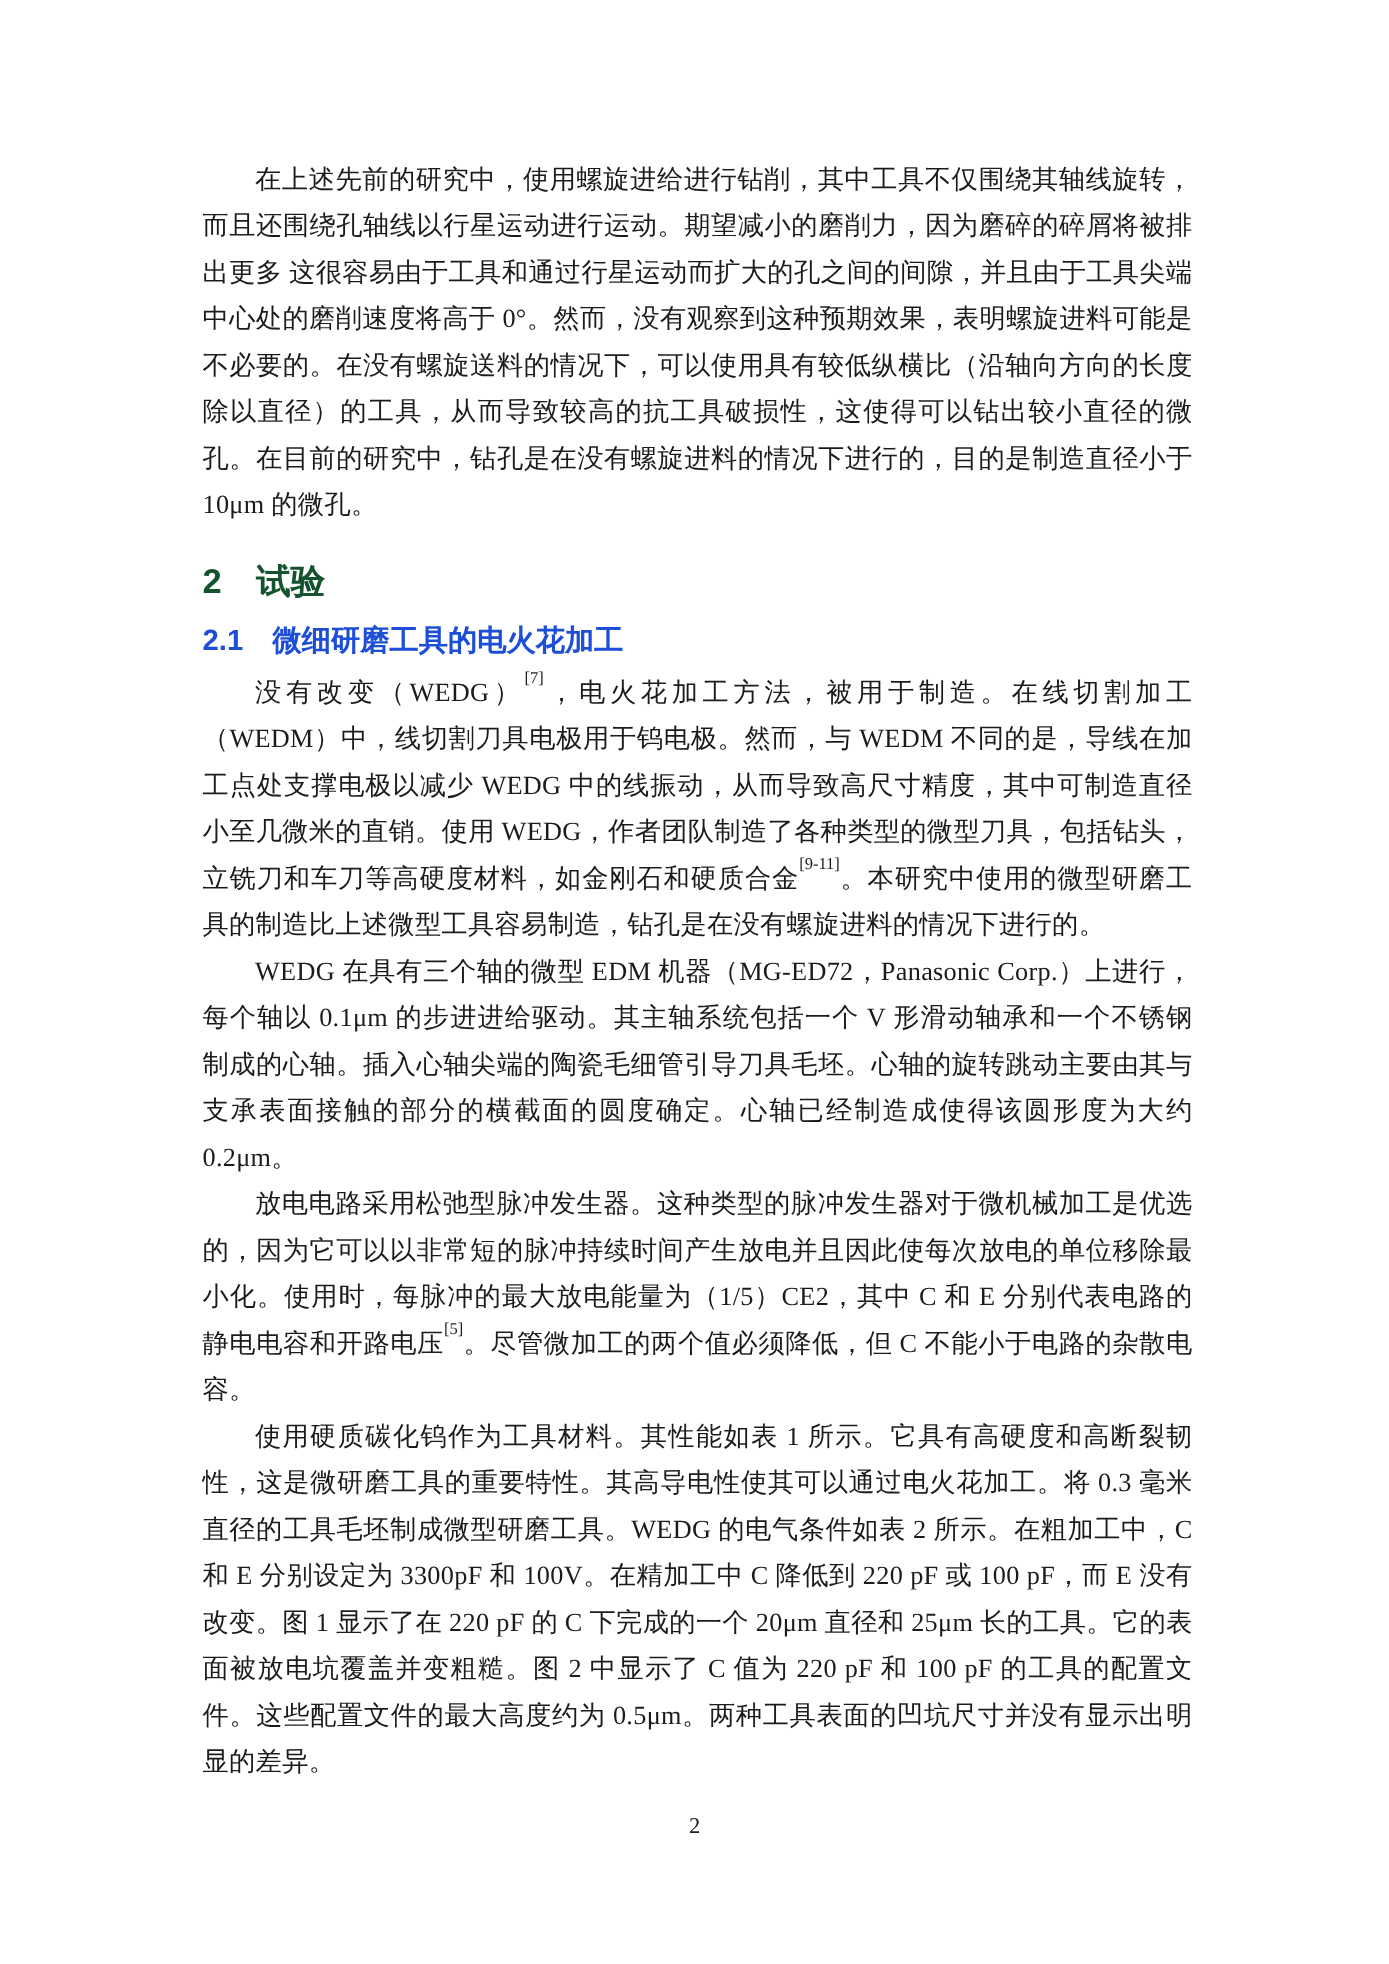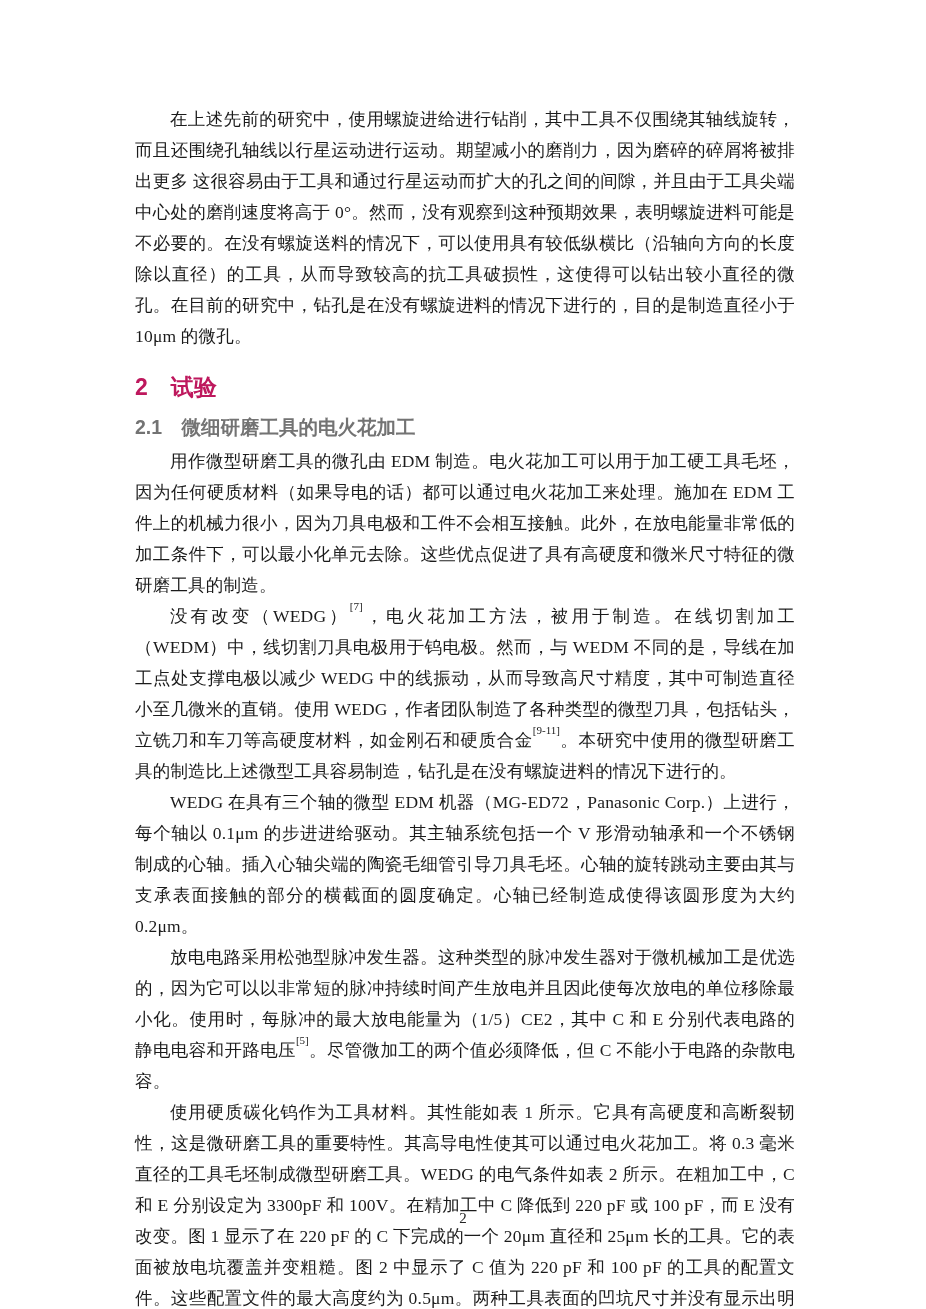--- a/index.html
+++ b/index.html
@@ -29,29 +29,29 @@
     text-align: justify;
     text-indent: 2em;
     letter-spacing: 0.2px;
   }
   h1.section-heading {
     font-family: "Liberation Sans", "DejaVu Sans", sans-serif;
     font-weight: 700;
     font-size: 23px;
     line-height: 34px;
     margin: 18px 0 8px 0;
-    color: #be185d;
+    color: #14532d;
   }
   h2.subsection-heading {
     font-family: "Liberation Sans", "DejaVu Sans", sans-serif;
     font-weight: 700;
     font-size: 19.5px;
     line-height: 30px;
     margin: 8px 0 4px 0;
-    color: #737373;
+    color: #1d4ed8;
   }
   sup.citation {
     font-size: 11px;
     line-height: 0;
     position: relative;
     top: -0.45em;
     letter-spacing: 0;
   }
   .footer {
     position: absolute;
@@ -68,21 +68,20 @@
 
 <div class="page">
   <div class="content">
 
     <p class="body-para">在上述先前的研究中，使用螺旋进给进行钻削，其中工具不仅围绕其轴线旋转，而且还围绕孔轴线以行星运动进行运动。期望减小的磨削力，因为磨碎的碎屑将被排出更多 这很容易由于工具和通过行星运动而扩大的孔之间的间隙，并且由于工具尖端中心处的磨削速度将高于 0°。然而，没有观察到这种预期效果，表明螺旋进料可能是不必要的。在没有螺旋送料的情况下，可以使用具有较低纵横比（沿轴向方向的长度除以直径）的工具，从而导致较高的抗工具破损性，这使得可以钻出较小直径的微孔。在目前的研究中，钻孔是在没有螺旋进料的情况下进行的，目的是制造直径小于 10μm 的微孔。</p>
 
     <h1 class="section-heading">2　试验</h1>
 
     <h2 class="subsection-heading">2.1　微细研磨工具的电火花加工</h2>
 
-    <p class="body-para">用作微型研磨工具的微孔由 EDM 制造。电火花加工可以用于加工硬工具毛坯，因为任何硬质材料（如果导电的话）都可以通过电火花加工来处理。施加在 EDM 工件上的机械力很小，因为刀具电极和工件不会相互接触。此外，在放电能量非常低的加工条件下，可以最小化单元去除。这些优点促进了具有高硬度和微米尺寸特征的微研磨工具的制造。</p>
 
     <p class="body-para"><span>没有改变（WEDG）</span><sup class="citation">[7]</sup><span>，电火花加工方法，被用于制造。在线切割加工（WEDM）中，线切割刀具电极用于钨电极。然而，与 WEDM 不同的是，导线在加工点处支撑电极以减少 WEDG 中的线振动，从而导致高尺寸精度，其中可制造直径小至几微米的直销。使用 WEDG，作者团队制造了各种类型的微型刀具，包括钻头，立铣刀和车刀等高硬度材料，如金刚石和硬质合金</span><sup class="citation">[9-11]</sup><span>。本研究中使用的微型研磨工具的制造比上述微型工具容易制造，钻孔是在没有螺旋进料的情况下进行的。</span></p>
 
     <p class="body-para">WEDG 在具有三个轴的微型 EDM 机器（MG-ED72，Panasonic Corp.）上进行，每个轴以 0.1μm 的步进进给驱动。其主轴系统包括一个 V 形滑动轴承和一个不锈钢制成的心轴。插入心轴尖端的陶瓷毛细管引导刀具毛坯。心轴的旋转跳动主要由其与支承表面接触的部分的横截面的圆度确定。心轴已经制造成使得该圆形度为大约 0.2μm。</p>
 
     <p class="body-para"><span>放电电路采用松弛型脉冲发生器。这种类型的脉冲发生器对于微机械加工是优选的，因为它可以以非常短的脉冲持续时间产生放电并且因此使每次放电的单位移除最小化。使用时，每脉冲的最大放电能量为（1/5）CE2，其中 C 和 E 分别代表电路的静电电容和开路电压</span><sup class="citation">[5]</sup><span>。尽管微加工的两个值必须降低，但 C 不能小于电路的杂散电容。</span></p>
 
     <p class="body-para">使用硬质碳化钨作为工具材料。其性能如表 1 所示。它具有高硬度和高断裂韧性，这是微研磨工具的重要特性。其高导电性使其可以通过电火花加工。将 0.3 毫米直径的工具毛坯制成微型研磨工具。WEDG 的电气条件如表 2 所示。在粗加工中，C 和 E 分别设定为 3300pF 和 100V。在精加工中 C 降低到 220 pF 或 100 pF，而 E 没有改变。图 1 显示了在 220 pF 的 C 下完成的一个 20μm 直径和 25μm 长的工具。它的表面被放电坑覆盖并变粗糙。图 2 中显示了 C 值为 220 pF 和 100 pF 的工具的配置文件。这些配置文件的最大高度约为 0.5μm。两种工具表面的凹坑尺寸并没有显示出明显的差异。</p>
 
   </div>

